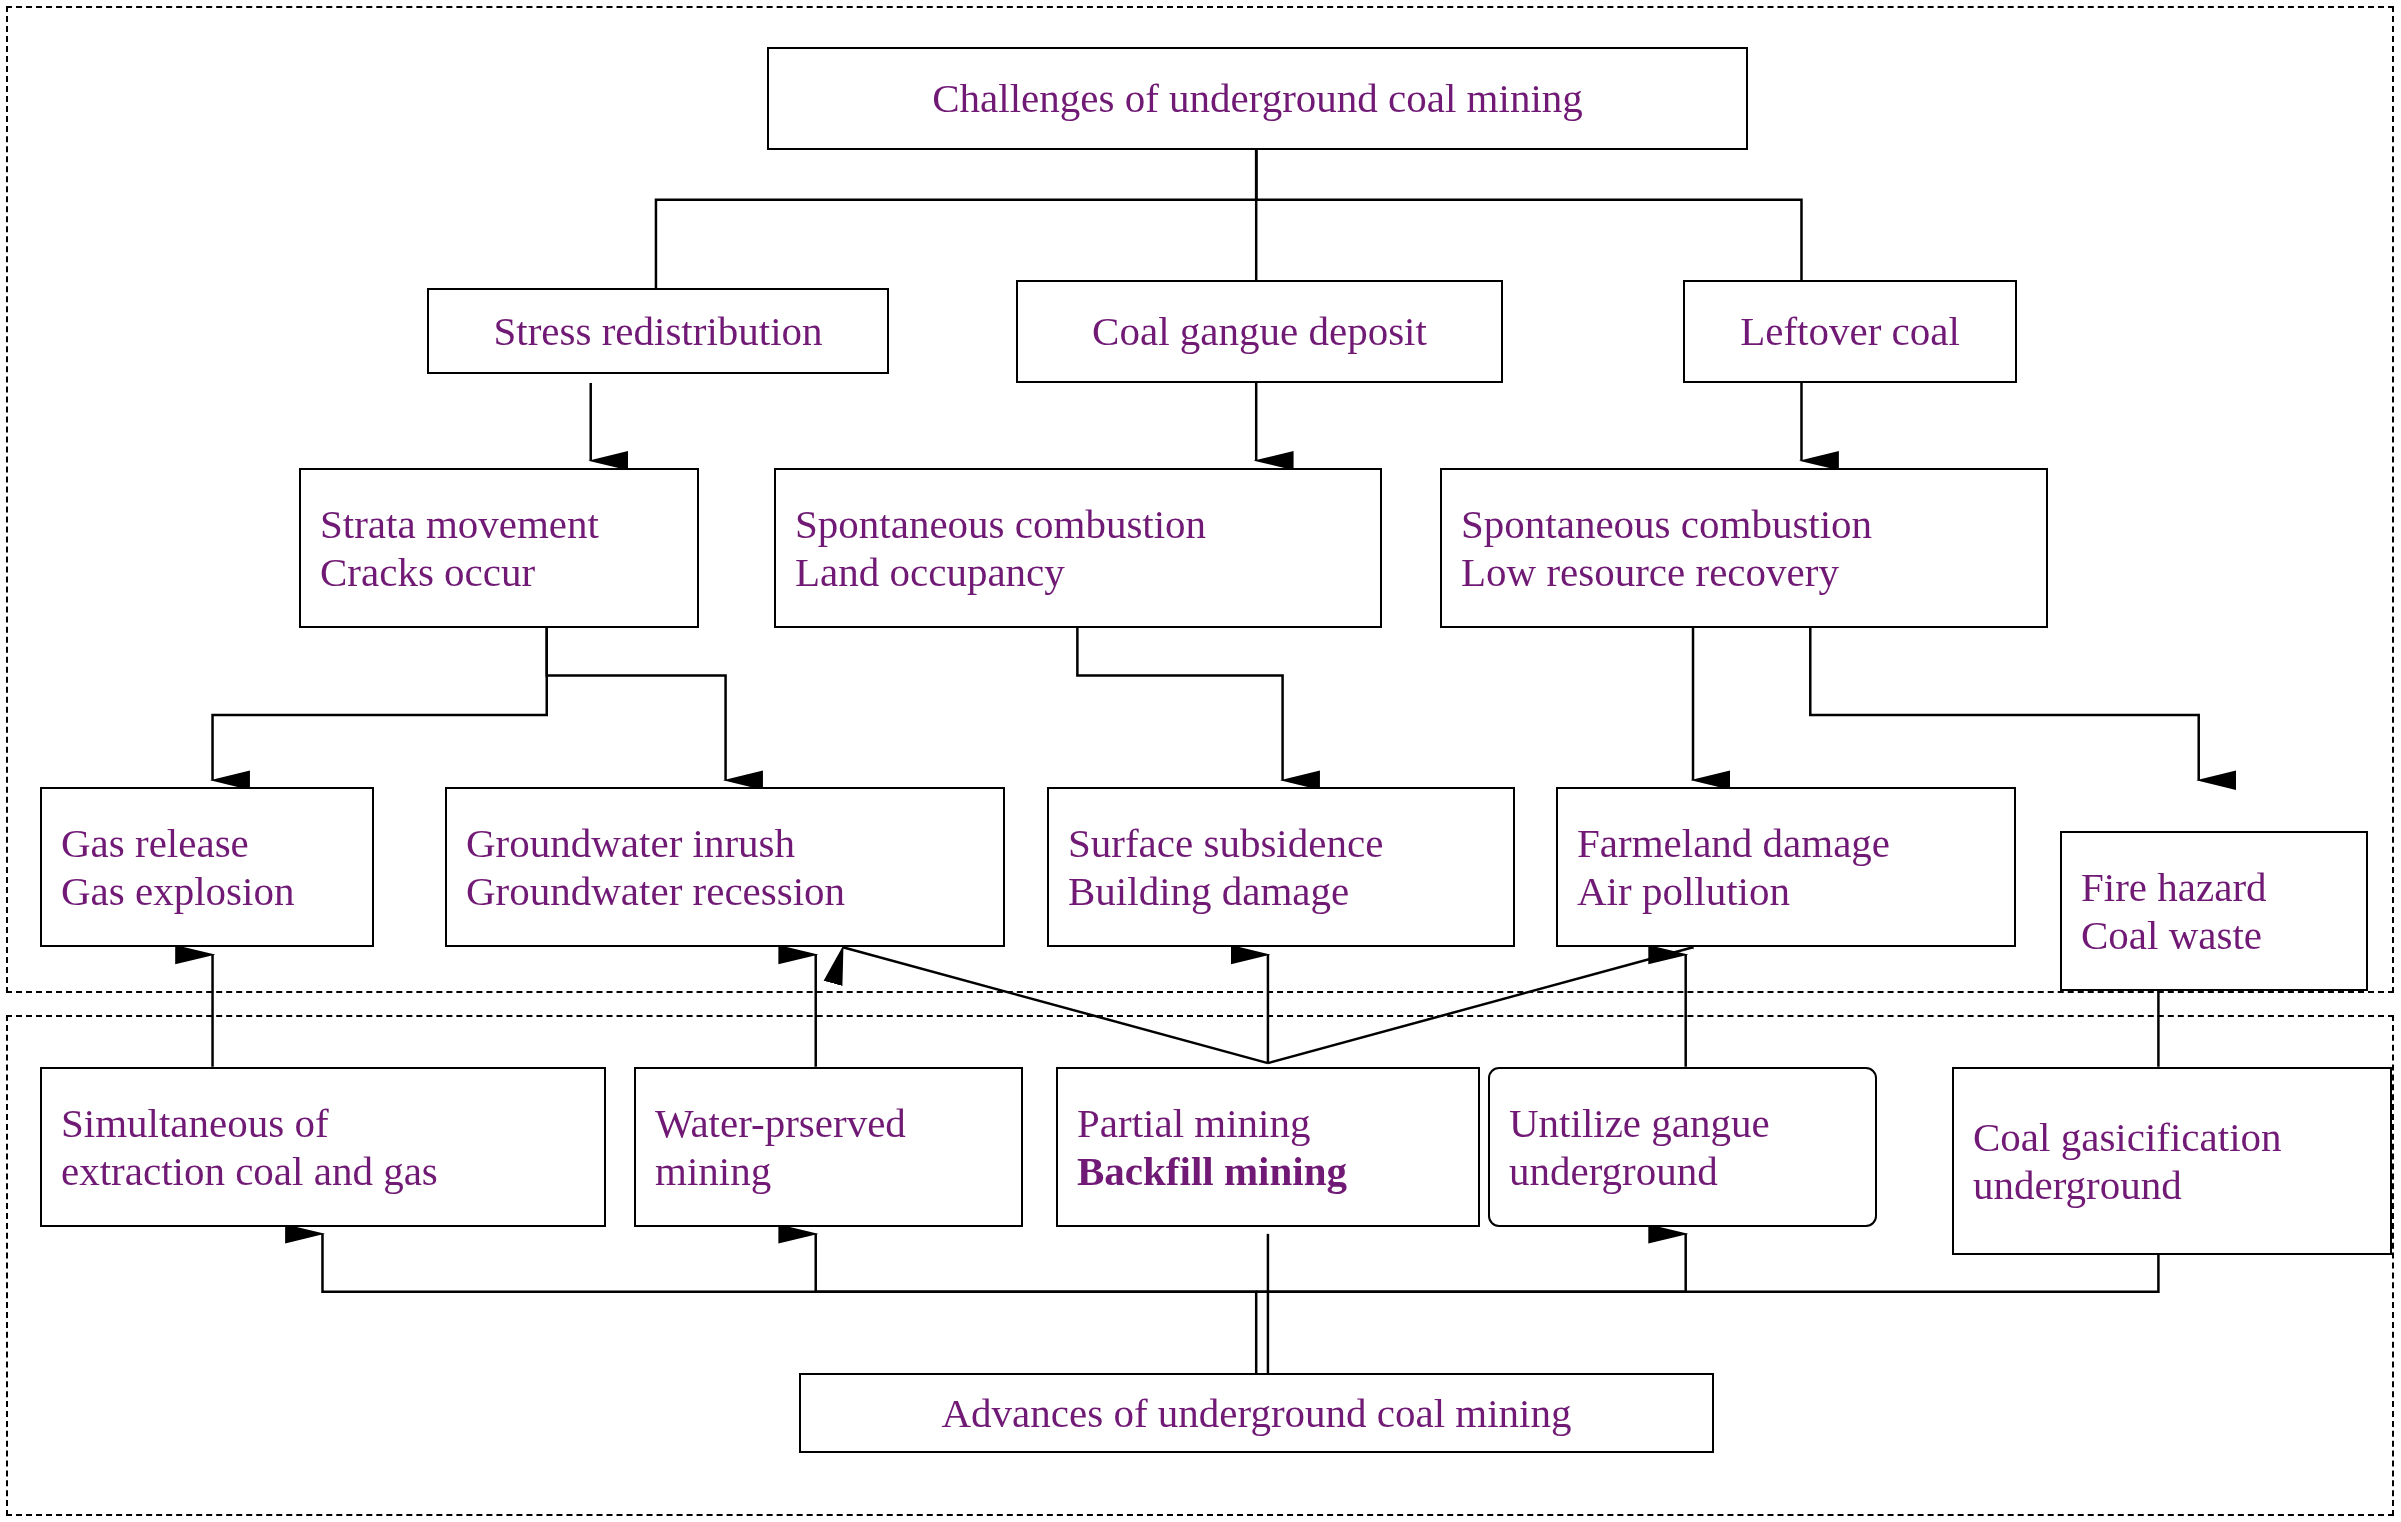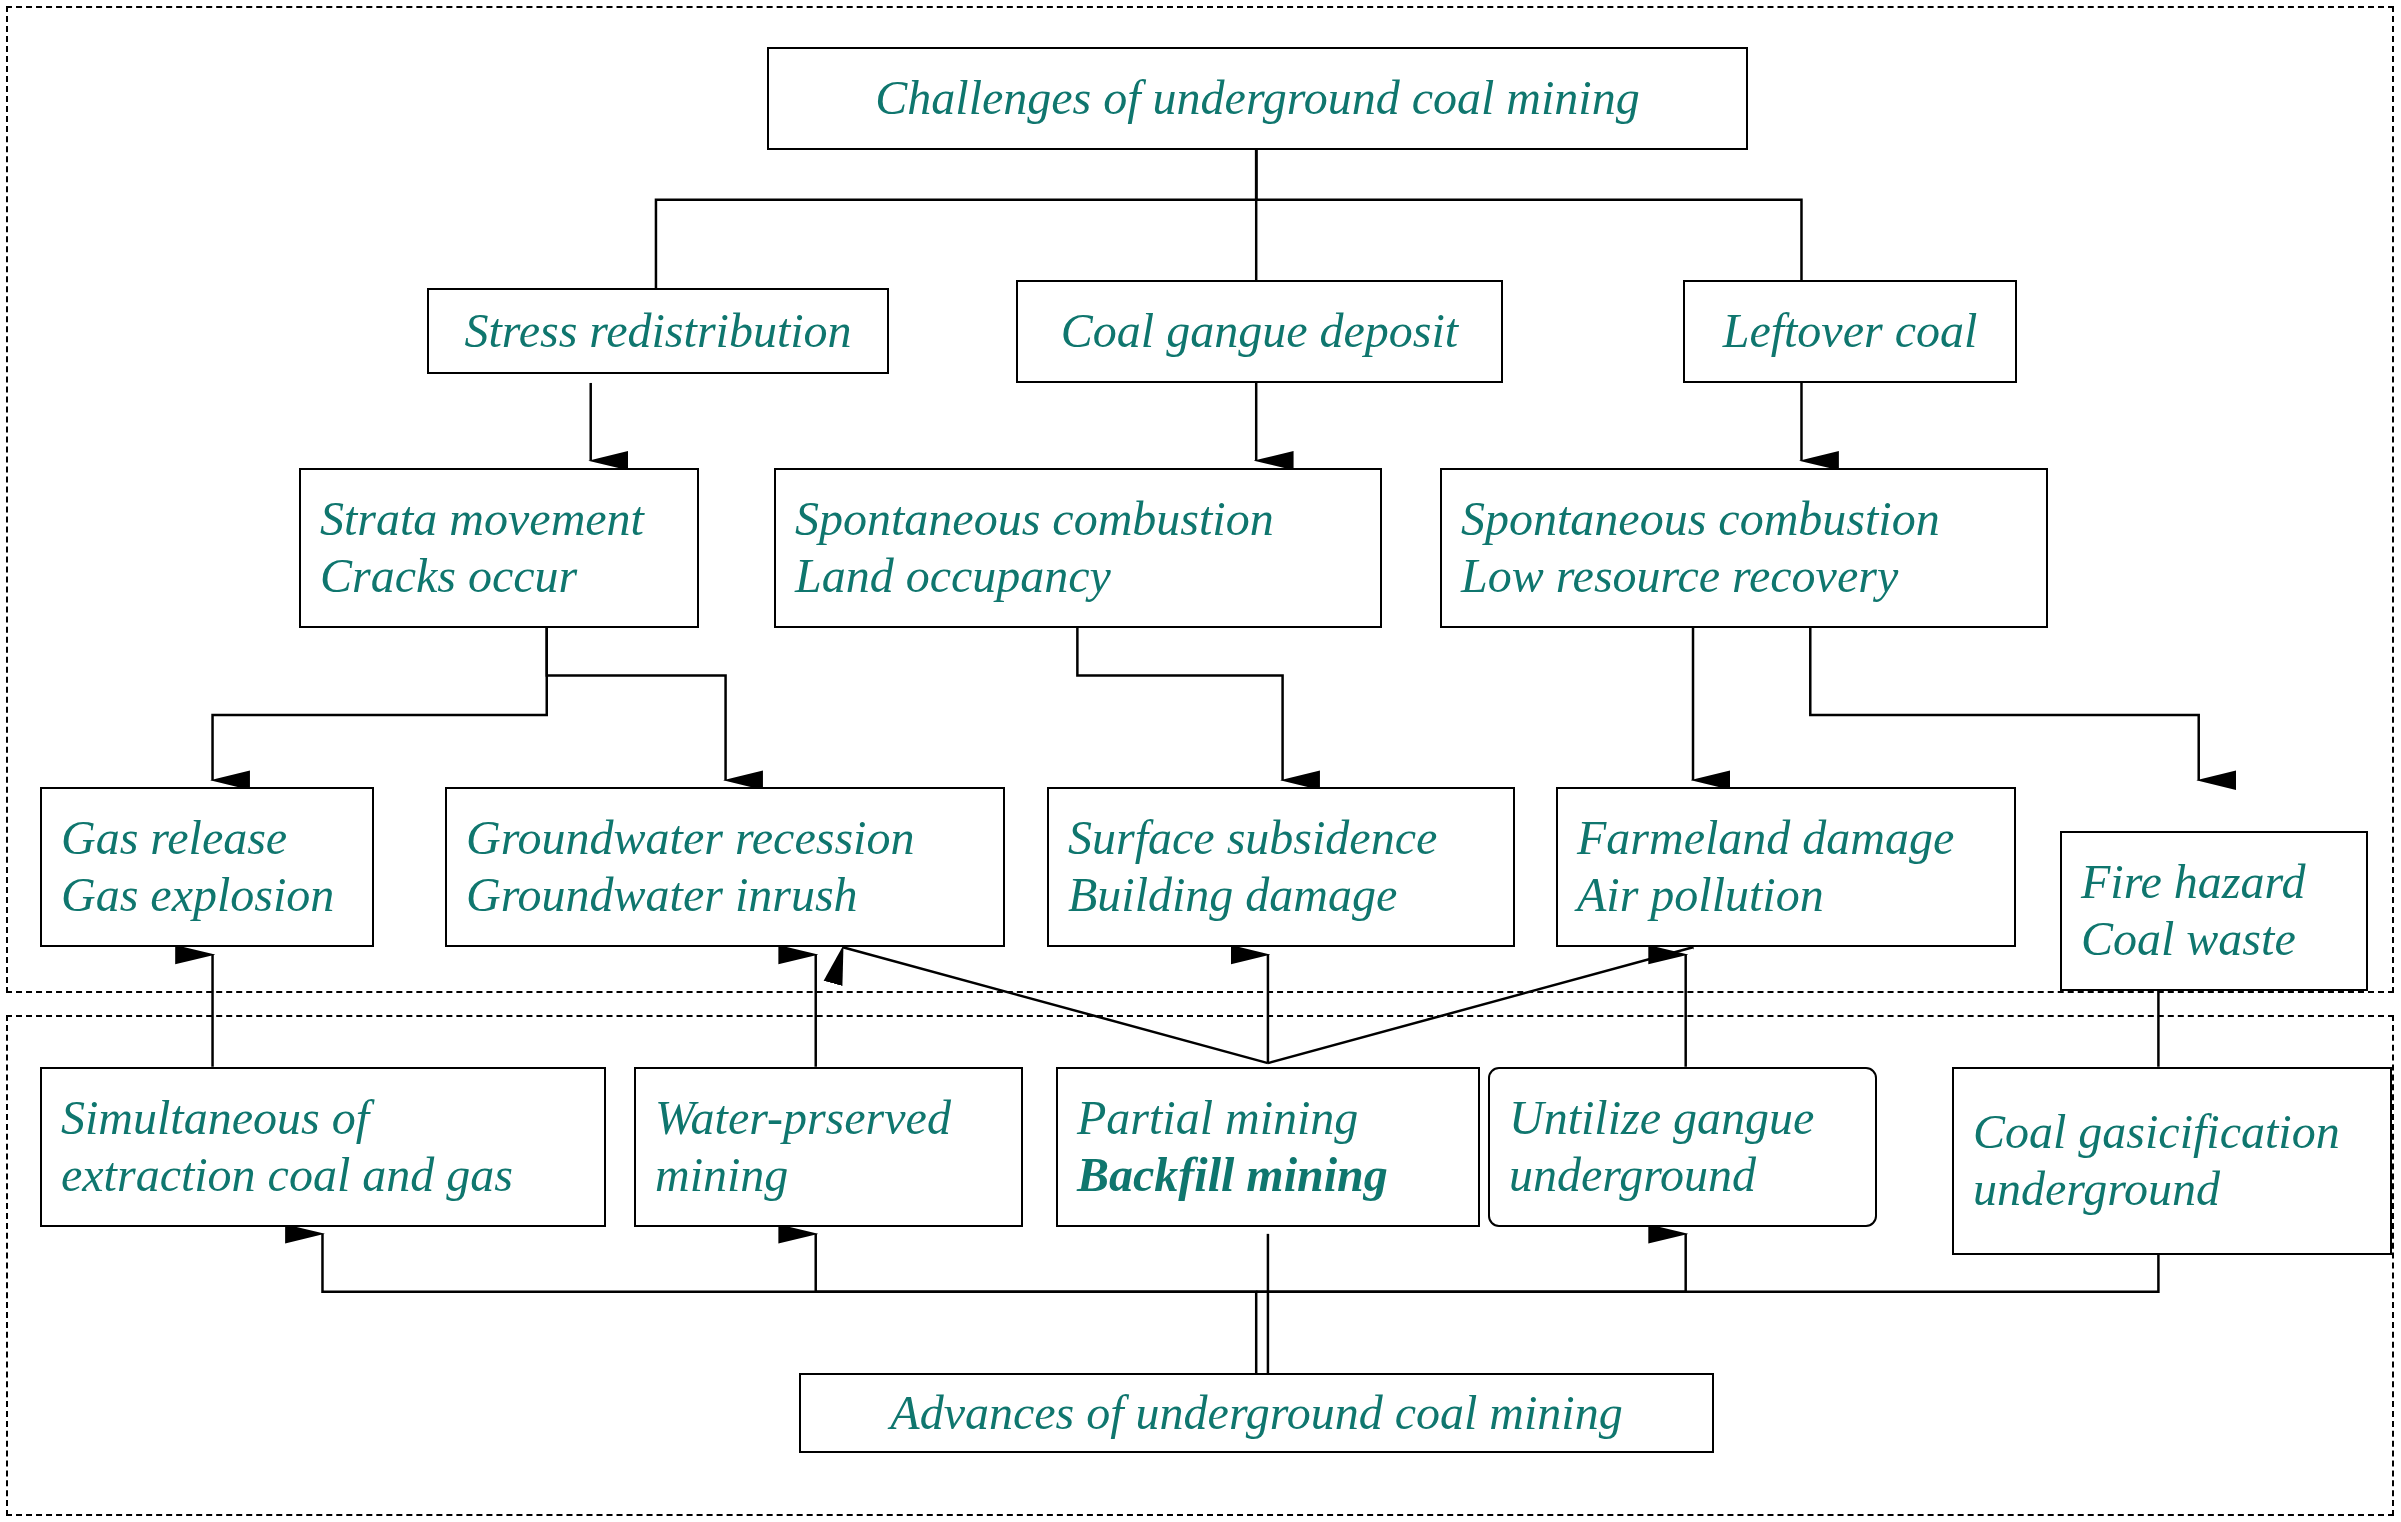--- a/index.html
+++ b/index.html
@@ -9,25 +9,24 @@
   .node{
     position:absolute;
     box-sizing:border-box;
     border:2.2px solid #000000;
     background:#ffffff;
     display:flex;
     flex-direction:column;
     align-items:flex-start;
     justify-content:center;
     padding:0 19px;
-    color:#0f766e;
-    font-size:48px;
+    color:#701a75;
+    font-size:41px;
     line-height:1.18;
     white-space:nowrap;
-    font-style:italic;
   }
   .node.center{align-items:center;}
   .node .ln{display:block;}
   .node .ln.bold{font-weight:bold;}
   .panel{
     position:absolute;
     box-sizing:border-box;
     border:2.2px dashed #000000;
     background:transparent;
     pointer-events:none;
@@ -97,22 +96,22 @@
       </div>
       <div class="node" style="left: 1440px; top: 468px; width: 608px; height: 160px;">
         <span class="ln">Spontaneous combustion</span>
         <span class="ln">Low resource recovery</span>
       </div>
       <div class="node" style="left: 40px; top: 787px; width: 334px; height: 160px;">
         <span class="ln">Gas release</span>
         <span class="ln">Gas explosion</span>
       </div>
       <div class="node" style="left: 445px; top: 787px; width: 560px; height: 160px;">
+        <span class="ln">Groundwater inrush</span>
         <span class="ln">Groundwater recession</span>
-        <span class="ln">Groundwater inrush</span>
       </div>
       <div class="node" style="left: 1047px; top: 787px; width: 468px; height: 160px;">
         <span class="ln">Surface subsidence</span>
         <span class="ln">Building damage</span>
       </div>
       <div class="node" style="left: 1556px; top: 787px; width: 460px; height: 160px;">
         <span class="ln">Farmeland damage</span>
         <span class="ln">Air pollution</span>
       </div>
       <div class="node" style="left: 2060px; top: 831px; width: 308px; height: 160px;">

